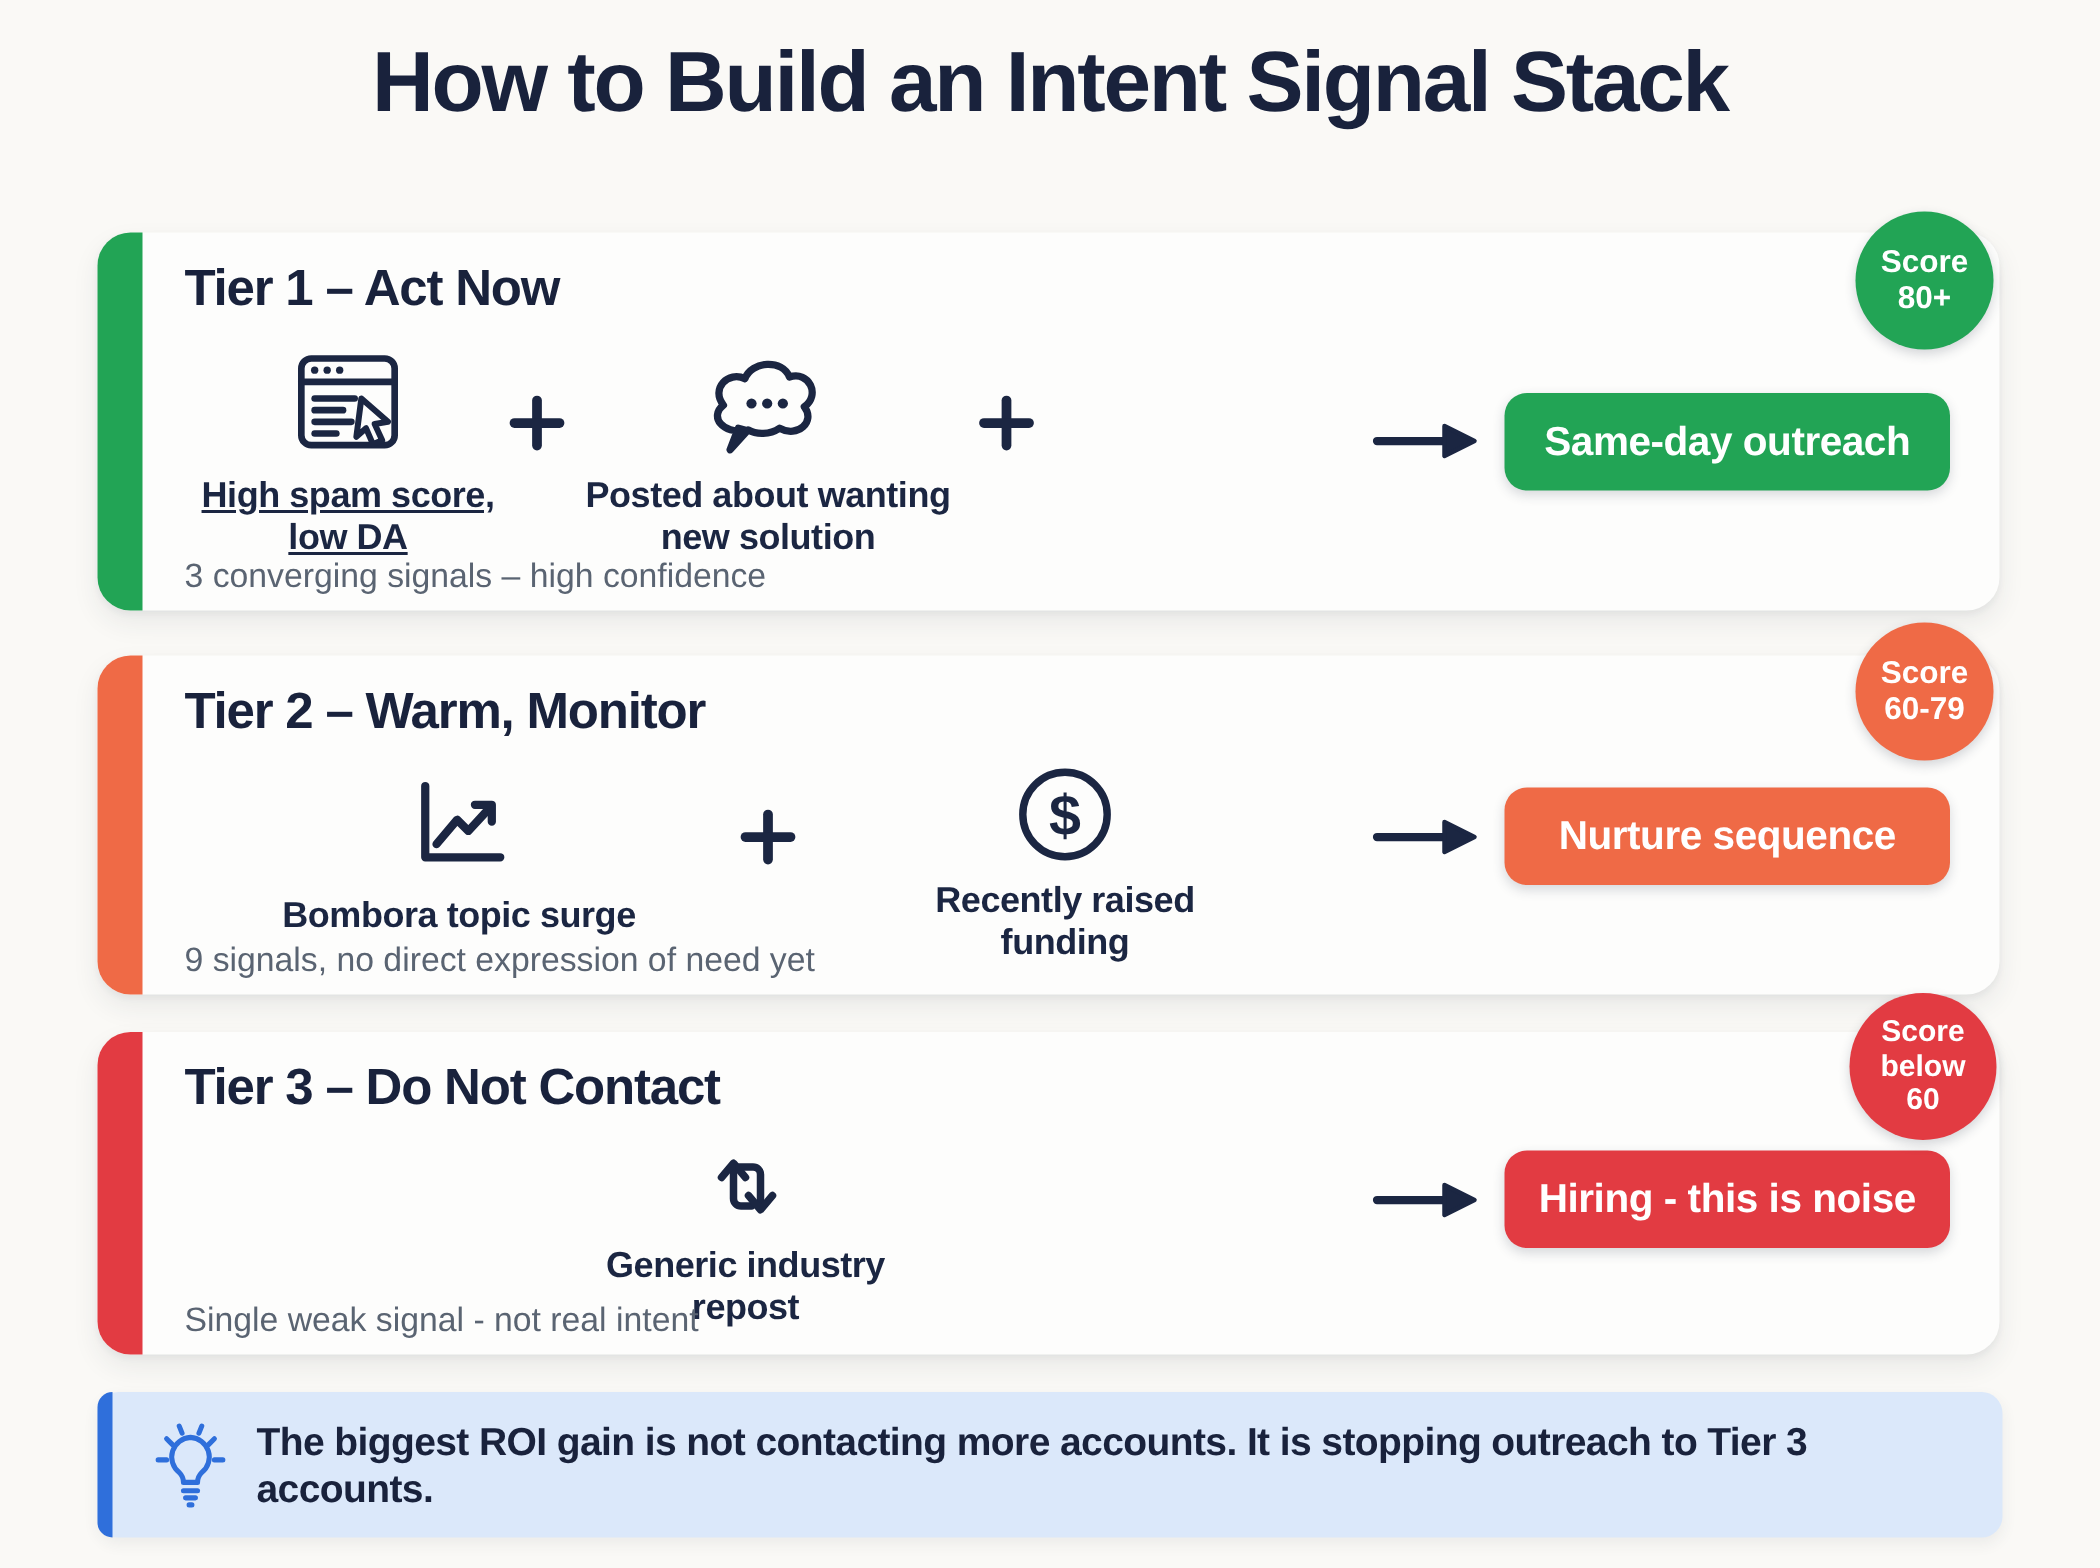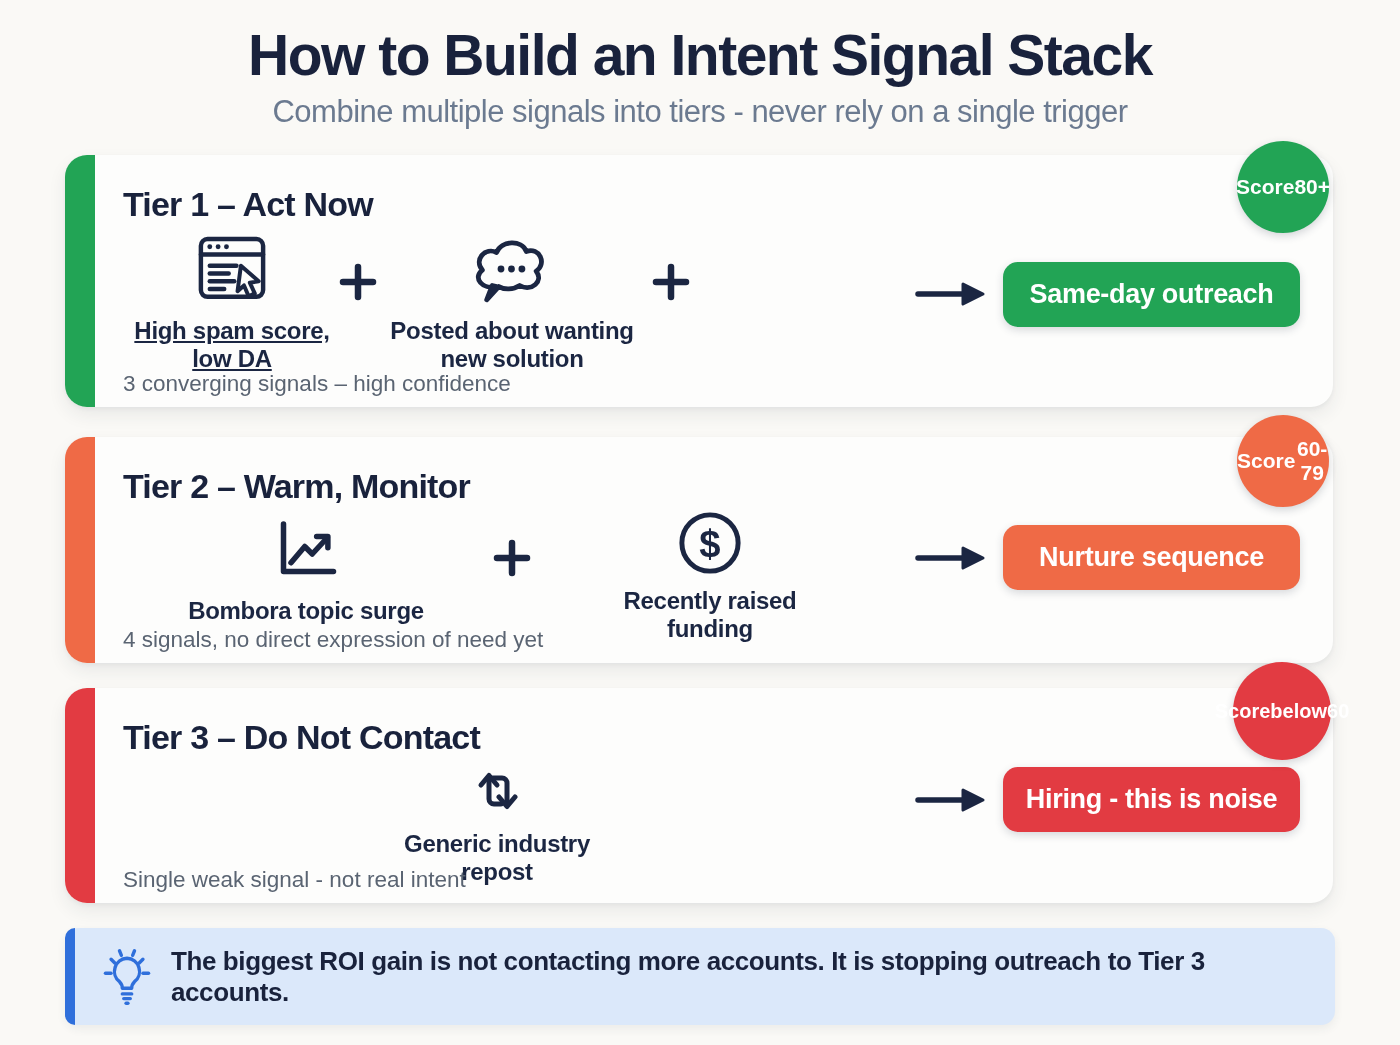--- a/index.html
+++ b/index.html
@@ -36,21 +36,21 @@
   .card-3 { top:688px; height:215px; }
   .accent {
     position:absolute; left:0; top:0; bottom:0; width:30px;
     border-radius:22px 0 0 22px;
   }
   .accent-green { background:var(--green,#22A455); }
   .accent-orange { background:var(--orange,#EF6A46); }
   .accent-red { background:var(--red,#E23B42); }
 
   .tier-title {
-    position:absolute; left:58px; top:30px;
+    position:absolute; left:58px; top:18px;
     font-size:34px; font-weight:800; letter-spacing:-0.8px;
     color:var(--title-navy,#19223C);
   }
   .footnote {
     position:absolute; left:58px; bottom:10px;
     font-size:22.5px; color:var(--footnote-gray,#5A6472);
   }
 
   .signal { position:absolute; text-align:center; }
   .signal .sig-icon { display:block; margin:0 auto; }
@@ -68,21 +68,21 @@
     color:#fff; font-size:27px; font-weight:700; letter-spacing:-0.3px;
     box-shadow:0 3px 8px rgba(40,50,70,0.18);
     text-align:center;
   }
   .btn-green { background:var(--green,#22A455); }
   .btn-orange { background:var(--orange,#EF6A46); }
   .btn-red { background:var(--red,#E23B42); }
 
   .badge {
     position:absolute; border-radius:50%;
-    display:flex; flex-direction:row; align-items:center; justify-content:center;
+    display:flex; flex-direction:column; align-items:center; justify-content:center;
     color:#fff; font-weight:700; font-size:21px; line-height:1.12;
     box-shadow:0 3px 8px rgba(40,50,70,0.2);
     text-align:center;
   }
   .badge-1 { width:92px; height:92px; right:4px; top:-14px; background:var(--green,#22A455); }
   .badge-2 { width:92px; height:92px; right:4px; top:-22px; background:var(--orange,#EF6A46); }
   .badge-3 { width:98px; height:98px; right:2px; top:-26px; background:var(--red,#E23B42); font-size:20px; }
 
   
   .callout {
@@ -101,21 +101,20 @@
     font-size:26px; font-weight:700; letter-spacing:-0.4px;
     color:var(--title-navy,#19223C);
   }
 </style>
 </head>
 <body>
 
 <div class="page">
 
   <div class="title">How to Build an Intent Signal Stack</div>
-  <div class="subtitle">Combine multiple signals into tiers - never rely on a single trigger</div>
 
   <section class="card card-1">
     <div class="accent accent-green"></div>
     <div class="tier-title">Tier 1 – Act Now</div>
 
     <div class="signal" style="left:62px; top:74px; width:210px;text-decoration:underline;">
       <svg class="sig-icon" width="80" height="80" viewBox="0 0 72 72">
         <g fill="none" stroke="#1B2642" stroke-width="4" stroke-linecap="round" stroke-linejoin="round">
           <rect x="8" y="9" width="56" height="52" rx="6"></rect>
           <line x1="8" y1="23" x2="64" y2="23"></line>
@@ -202,21 +201,21 @@
       <div class="sig-label">Recently raised funding</div>
     </div>
 
     <svg class="flow-arrow" style="left:850px; top:107px;" width="76" height="28" viewBox="0 0 76 28">
       <line x1="3" y1="14" x2="52" y2="14" stroke="#1B2642" stroke-width="5.5" stroke-linecap="round"></line>
       <path d="M48 4 L68 14 L48 24 Z" fill="#1B2642" stroke="#1B2642" stroke-width="3" stroke-linejoin="round"></path>
     </svg>
 
     <div class="action-btn btn-orange" style="top:88px;">Nurture sequence</div>
 
-    <div class="footnote">4 signals, no direct expression of need yet</div>
+    <div class="footnote">9 signals, no direct expression of need yet</div>
 
     <div class="badge badge-2">
       <span>Score</span>
       <span>60-79</span>
     </div>
   </section>
 
   <section class="card card-3">
     <div class="accent accent-red"></div>
     <div class="tier-title">Tier 3 – Do Not Contact</div>

